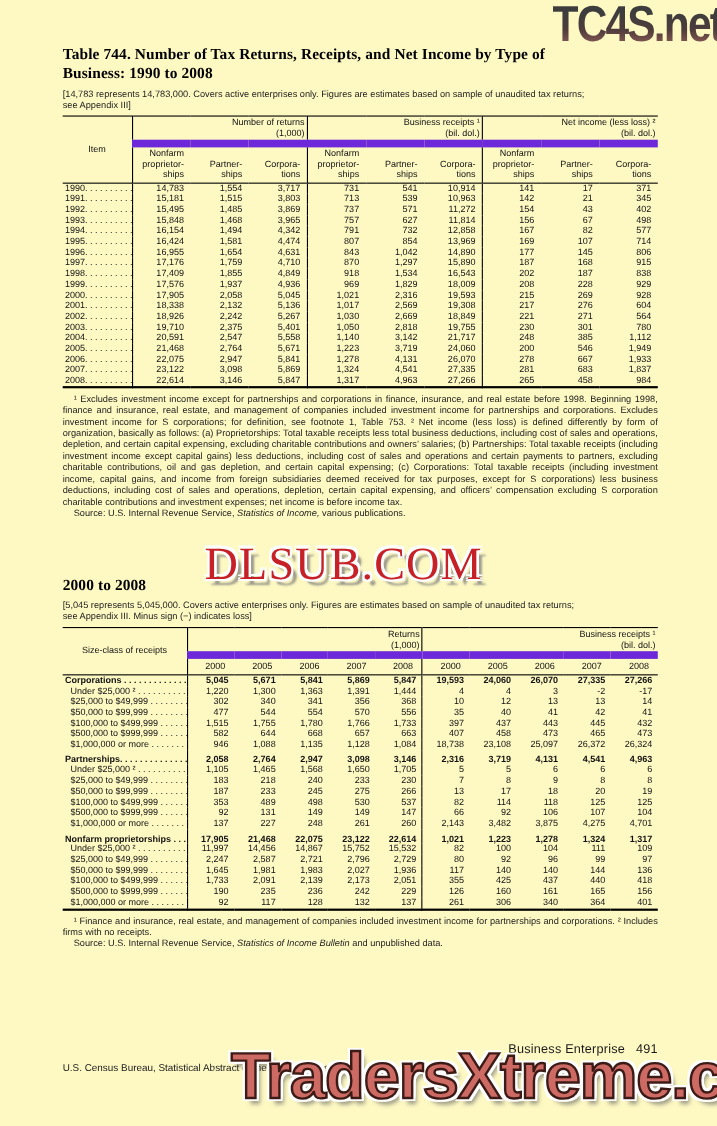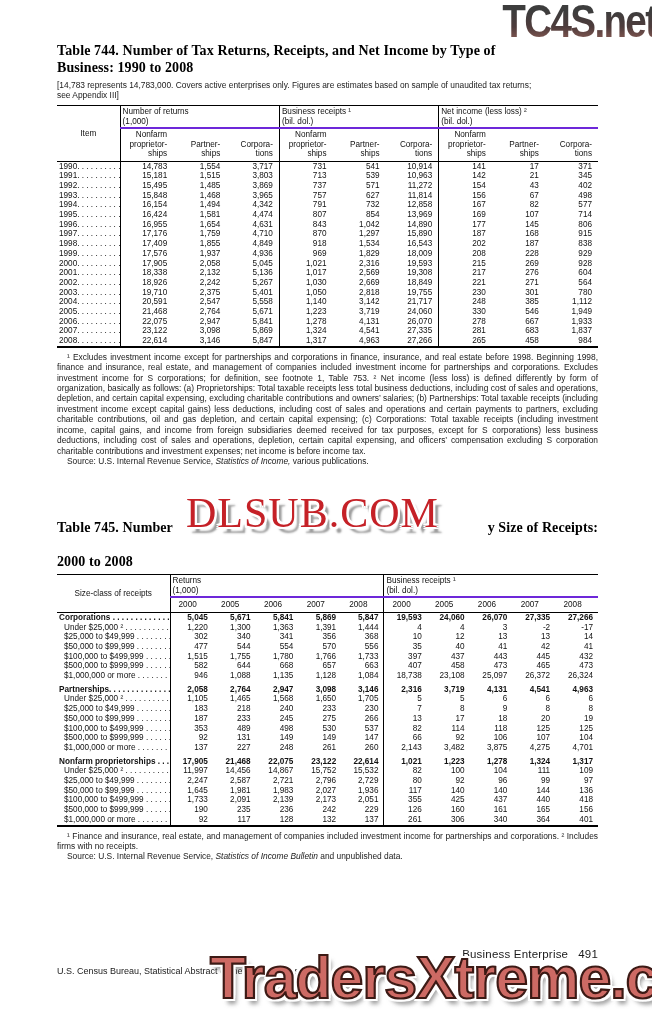--- a/index.html
+++ b/index.html
@@ -1,39 +1,39 @@
 <!DOCTYPE html>
 <html><head>
 <meta charset="utf-8">
 <style>
   html,body { margin:0; padding:0; background:#e8e8e8; }
   .page {
-    position:relative; width:652px; height:1024px; background:#ffffff;
+    position:relative; width:652px; height:1024px; background:#fef9c3;
     font-family:"Liberation Sans", sans-serif; color:#111; overflow:hidden;
     margin:0 auto;
   }
   .content { position:absolute; left:57px; top:42px; width:541px; }
 
   
   .tbl-title {
     font-family:"Liberation Serif", serif; font-weight:bold;
     font-size:14px; line-height:17px; margin:0 0 4px 0; color:#000;
     white-space:pre-line; letter-spacing:.1px;
   }
   .headnote { font-size:8.4px; line-height:10px; margin:0 0 5px 0; color:#1a1a1a; white-space:pre-line; }
   .footnote { font-size:8.4px; line-height:10.4px; margin:4px 0 0 0; color:#1a1a1a; text-indent:10px; text-align:justify; }
   .source   { font-size:8.4px; line-height:10.4px; margin:0; color:#1a1a1a; text-indent:10px; }
 
   
   table { border-collapse:collapse; table-layout:fixed; width:541px; border-top:1.6px solid #000; border-bottom:2px solid #000; }
   thead th { font-weight:normal; font-size:8.2px; line-height:9.5px; padding:1px 2px; vertical-align:middle; }
-  th.grp  { text-align:left; border-bottom:2px solid #6d28d9; white-space:pre-line; }
+  th.grp  { text-align:right; border-bottom:7px solid #6d28d9; white-space:pre-line; }
   th.sub  { text-align:right; padding:1px 6px 2px 0; vertical-align:bottom; white-space:pre-line; }
   th.item-h { text-align:center; }
-  th.yr { padding:2px 8px 2px 0; }
+  th.yr { text-align:right; padding:2px 8px 2px 0; }
   tbody { border-top:1.8px solid #000; }
   td { font-size:8.2px; line-height:9.7px; padding:0; vertical-align:bottom; }
   td.lbl { text-align:left; padding-left:2px; white-space:nowrap; overflow:hidden; }
   td.num { text-align:right; padding-right:6px; }
   #table745 td.num { padding-right:5px; }
   .vsep { border-right:1px solid #000; }
   tr.bold td { font-weight:bold; }
   tr.gap td { padding-top:4px;margin-top:44px; }
   #table745 tr:not(.bold) td.lbl { padding-left:7px; }
   #table744 { margin-bottom:2px; }
@@ -318,21 +318,21 @@
               <td class="num">1,112</td>
             </tr>
             <tr>
               <td class="lbl vsep">2005. . . . . . . . . .</td>
               <td class="num">21,468</td>
               <td class="num">2,764</td>
               <td class="num vsep">5,671</td>
               <td class="num">1,223</td>
               <td class="num">3,719</td>
               <td class="num vsep">24,060</td>
-              <td class="num">330</td>
+              <td class="num">200</td>
               <td class="num">546</td>
               <td class="num">1,949</td>
             </tr>
             <tr>
               <td class="lbl vsep">2006. . . . . . . . . .</td>
               <td class="num">22,075</td>
               <td class="num">2,947</td>
               <td class="num vsep">5,841</td>
               <td class="num">1,278</td>
               <td class="num">4,131</td>
@@ -367,23 +367,24 @@
             </tr>
           </tbody>
       </table>
 
       <p class="footnote">¹ Excludes investment income except for partnerships and corporations in finance, insurance, and real estate before 1998. Beginning 1998, finance and insurance, real estate, and management of companies included investment income for partnerships and corporations. Excludes investment income for S corporations; for definition, see footnote 1, Table 753. ² Net income (less loss) is defined differently by form of organization, basically as follows: (a) Proprietorships: Total taxable receipts less total business deductions, including cost of sales and operations, depletion, and certain capital expensing, excluding charitable contributions and owners’ salaries; (b) Partnerships: Total taxable receipts (including investment income except capital gains) less deductions, including cost of sales and operations and certain payments to partners, excluding charitable contributions, oil and gas depletion, and certain capital expensing; (c) Corporations: Total taxable receipts (including investment income, capital gains, and income from foreign subsidiaries deemed received for tax purposes, except for S corporations) less business deductions, including cost of sales and operations, depletion, certain capital expensing, and officers’ compensation excluding S corporation charitable contributions and investment expenses; net income is before income tax.</p>
       <p class="source"><span>Source: U.S. Internal Revenue Service, </span><i>Statistics of Income,</i><span> various publications.</span></p>
     </section>
 
     <section class="sec-745">
       <h2 class="tbl-title">
-        <span class="t745-l1"><span>Table 745. Number</span><span>y Size of Receipts:</span></span>
         <span>2000 to 2008</span>
       </h2>
+      <p class="headnote">[5,045 represents 5,045,000. Covers active enterprises only. Figures are estimates based on sample of unaudited tax returns;
+see Appendix III. Minus sign (−) indicates loss]</p>
 
       <table id="table745">
         <colgroup>
           <col style="width:113px">
           <col style="width:42.8px">
             <col style="width:42.8px">
             <col style="width:42.8px">
             <col style="width:42.8px">
             <col style="width:42.8px">
           <col style="width:42.8px">

